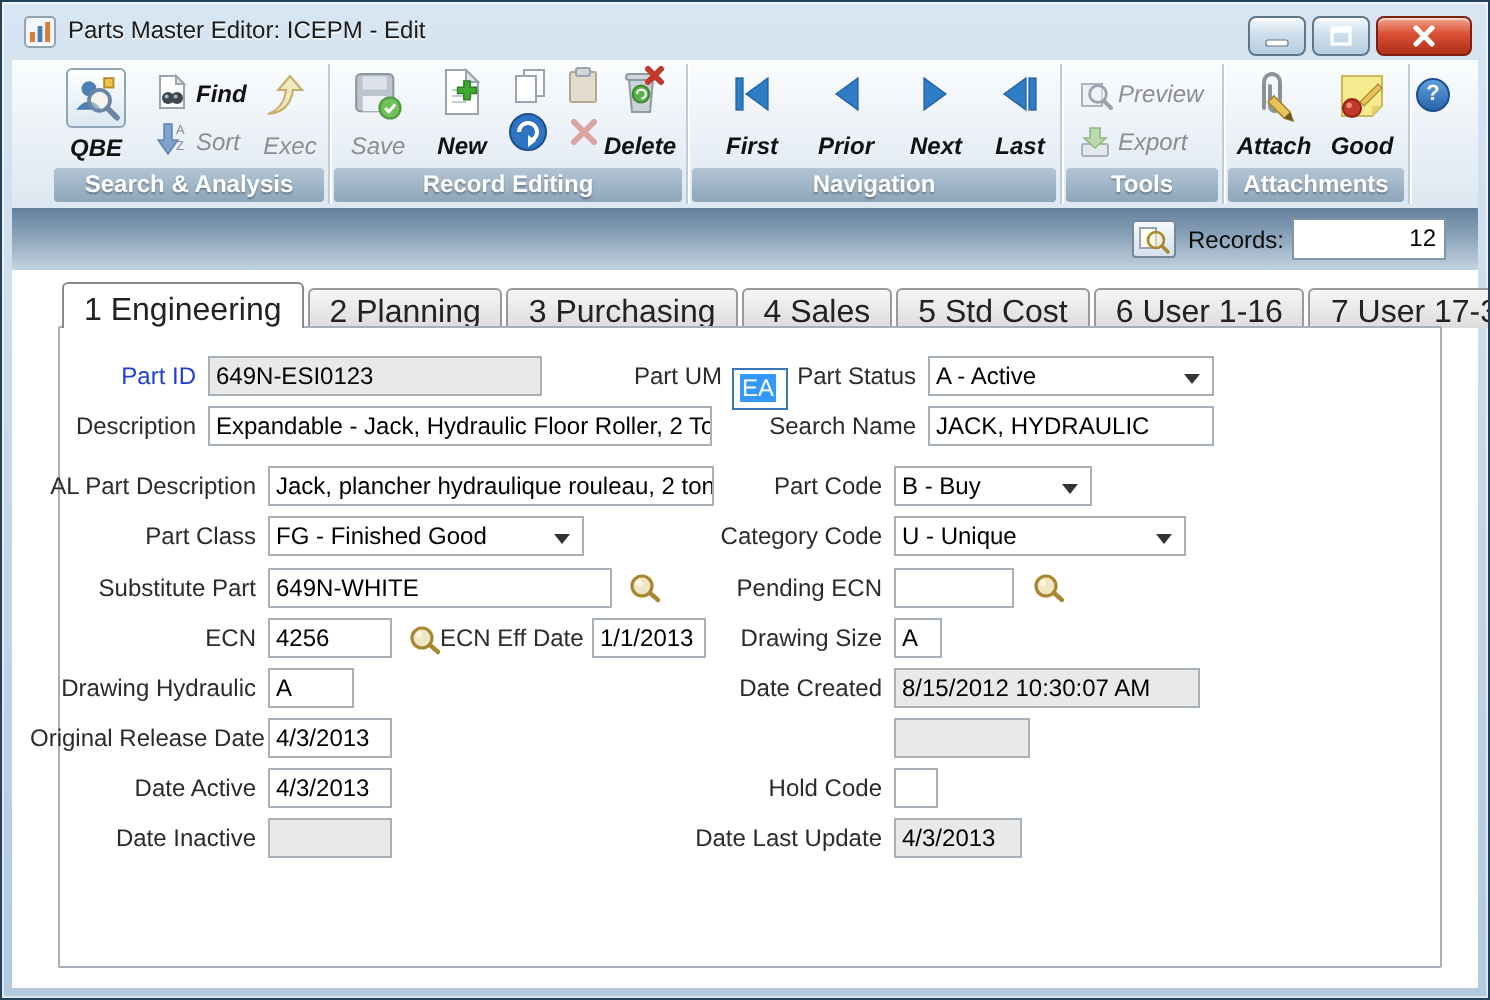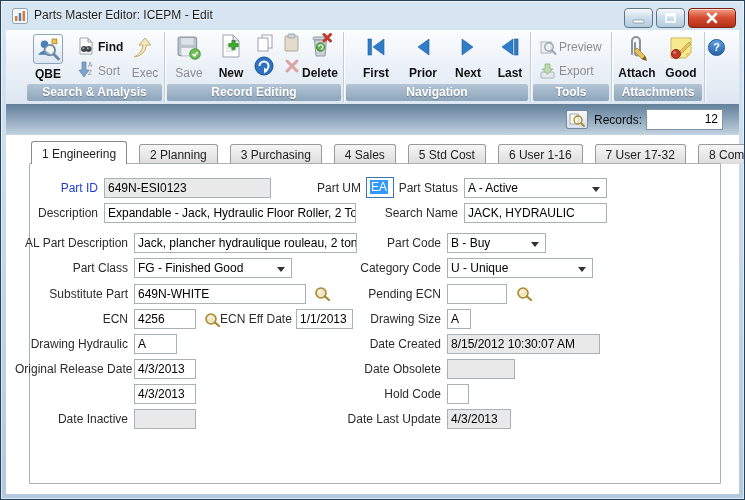--- a/index.html
+++ b/index.html
@@ -20,21 +20,21 @@
   .winbtn svg{display:block;margin:0 auto;}
 
   
   #toolbar{position:absolute;left:5px;right:5px;top:29px;height:74px;
            background:linear-gradient(#fbfdfe,#edf2f8 45%,#dde7f1);}
   .tgroup{position:absolute;top:0;height:74px;}
   .tband{position:absolute;left:2px;right:2px;bottom:3px;height:17px;border-radius:2px;
          background:linear-gradient(#b3c5d5,#8da5ba);color:#fff;font-size:12px;font-weight:bold;
          text-align:center;line-height:17px;text-shadow:0 1px 1px rgba(0,0,0,.3);}
   .tsep{position:absolute;top:2px;bottom:2px;width:1px;background:#bfcbd8;box-shadow:1px 0 0 #fff;}
-  .tlabel{position:absolute;font-size:12px;font-weight:bold;color:#111;text-align:center;white-space:nowrap;}
+  .tlabel{position:absolute;font-size:12px;font-weight:bold;color:#111;text-align:center;white-space:nowrap;font-style:italic;}
   .tlabel.dis{color:#8d8d8d;font-weight:normal;}
   .ticon{position:absolute;}
   #qbe-box{position:absolute;left:8px;top:4px;width:30px;height:30px;box-sizing:border-box;
            border:1px solid #8ea4b8;border-radius:3px;background:linear-gradient(#feffff,#dce7f1);}
   #help-btn{position:absolute;left:702px;top:9px;width:17px;height:17px;border-radius:50%;
             background:linear-gradient(#5da0e2,#2a62a8);border:1px solid #1d4f8c;box-sizing:border-box;
             color:#fff;font-size:11px;font-weight:bold;text-align:center;line-height:15px;}
 
   
   #recbar{position:absolute;left:5px;right:5px;top:103px;height:31px;
@@ -42,34 +42,34 @@
   #rec-search{position:absolute;left:560px;top:6px;width:22px;height:19px;box-sizing:border-box;
               border:1px solid #74889a;border-radius:2px;background:linear-gradient(#f5f9fc,#d6e2ed);}
   #rec-label{position:absolute;left:588px;top:9px;font-size:12px;color:#0d0d0d;text-align:right;}
   #rec-value{position:absolute;left:640px;top:5px;width:77px;height:21px;box-sizing:border-box;
              background:#fff;border:1px solid #8295a5;font-size:12px;line-height:19px;
              text-align:right;padding:0 4px;}
 
   
   #content{position:absolute;left:5px;right:5px;top:134px;bottom:5px;background:#fff;}
   #tabs{position:absolute;left:25px;top:6px;height:23px;display:flex;align-items:flex-end;}
-  .tab{box-sizing:border-box;height:20px;padding:3px 10px 0;margin-right:12px;font-size:12px;color:#222;
+  .tab{box-sizing:border-box;height:20px;padding:3px 10px 0;margin-right:2px;font-size:16px;color:#222;
        background:linear-gradient(#f6f6f6,#dcdcdc);border:1px solid #9a9a9a;border-bottom:none;
        border-radius:3px 3px 0 0;white-space:nowrap;}
   .tab.active{height:23px;padding-top:5px;background:#fff;border-color:#8a8a8a;position:relative;z-index:3;}
   #panel{position:absolute;left:23px;top:28px;width:690px;height:319px;
          border:1px solid #a7b0b8;border-radius:1px;background:#fff;}
 
   
   .lbl{position:absolute;font-size:12px;color:#2b2b2b;text-align:right;line-height:20px;white-space:nowrap;}
   .lbl.blue{color:#1f3fd0;}
   .fld{position:absolute;height:20px;box-sizing:border-box;background:#fff;border:1px solid #a9b1b8;
        font-size:12px;line-height:18px;padding:0 3px;color:#000;white-space:nowrap;overflow:hidden;}
   .fld.ro{background:#e9e9e9;}
-  .fld.focus{border:1px solid #3a76b2;}
+  .fld.focus{border:1px solid #3a76b2;margin-top:7px;}
   .fld .sel{background:#3399ff;color:#fff;padding:0 1px;}
   .dd::after{content:"";position:absolute;right:6px;top:8px;width:0;height:0;
              border-left:4px solid transparent;border-right:4px solid transparent;border-top:5px solid #333;}
   .magbtn{position:absolute;width:18px;height:16px;}
 </style>
 </head>
 <body>
 
 <div id="win">
 
@@ -388,23 +388,23 @@
 
   <div class="lbl" style="left:27px;top:333px;width:100px">Drawing Hydraulic</div>
   <div class="fld" style="left:133px;top:333px;width:43px">A</div>
 
   <div class="lbl" style="left:360px;top:333px;width:80px">Date Created</div>
   <div class="fld ro" style="left:446px;top:333px;width:153px">8/15/2012 10:30:07 AM</div>
 
   <div class="lbl" style="left:14px;top:358px;width:113px">Original Release Date</div>
   <div class="fld" style="left:133px;top:358px;width:62px">4/3/2013</div>
 
-  <div class="lbl" style="left:350px;top:358px;width:90px">Date Obsolete</div>
   <div class="fld ro" style="left:446px;top:358px;width:68px"></div>
 
+  <div class="lbl" style="left:27px;top:383px;width:100px">Date Active</div>
   <div class="fld" style="left:133px;top:383px;width:62px">4/3/2013</div>
 
   <div class="lbl" style="left:360px;top:383px;width:80px">Hold Code</div>
   <div class="fld" style="left:446px;top:383px;width:22px"></div>
 
   <div class="lbl" style="left:27px;top:408px;width:100px">Date Inactive</div>
   <div class="fld ro" style="left:133px;top:408px;width:62px"></div>
 
   <div class="lbl" style="left:340px;top:408px;width:100px">Date Last Update</div>
   <div class="fld ro" style="left:446px;top:408px;width:64px">4/3/2013</div>

